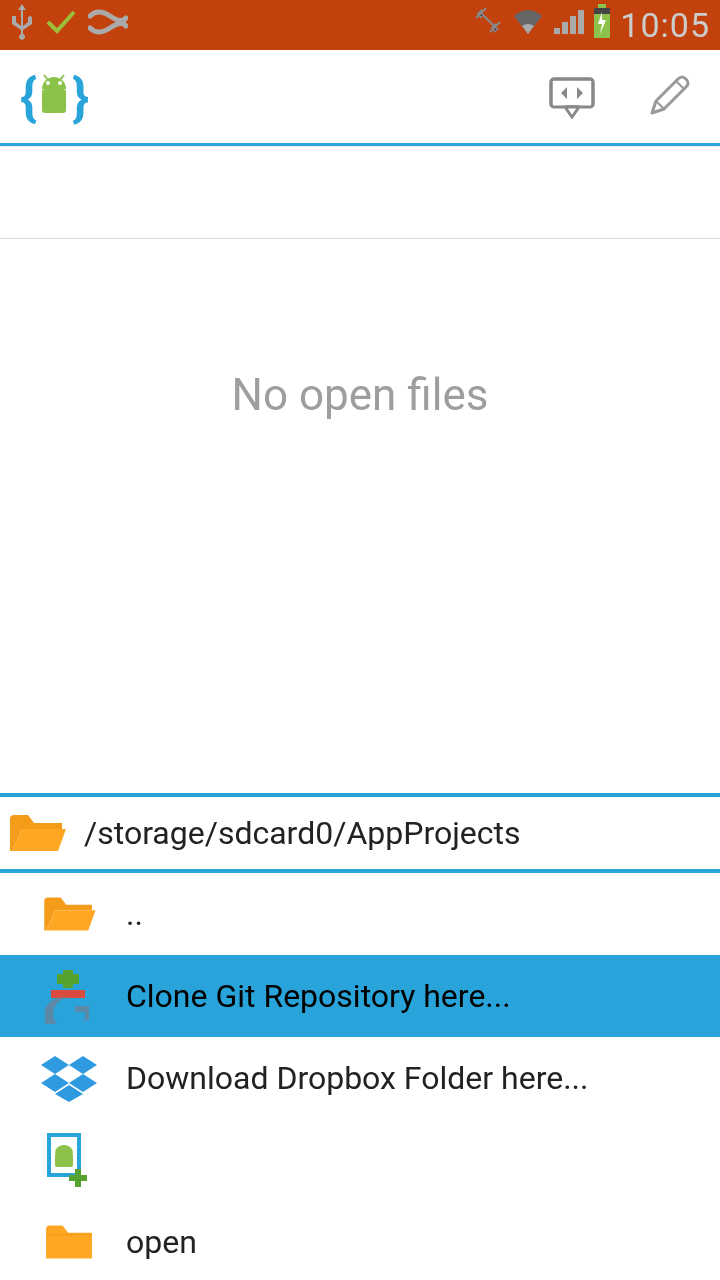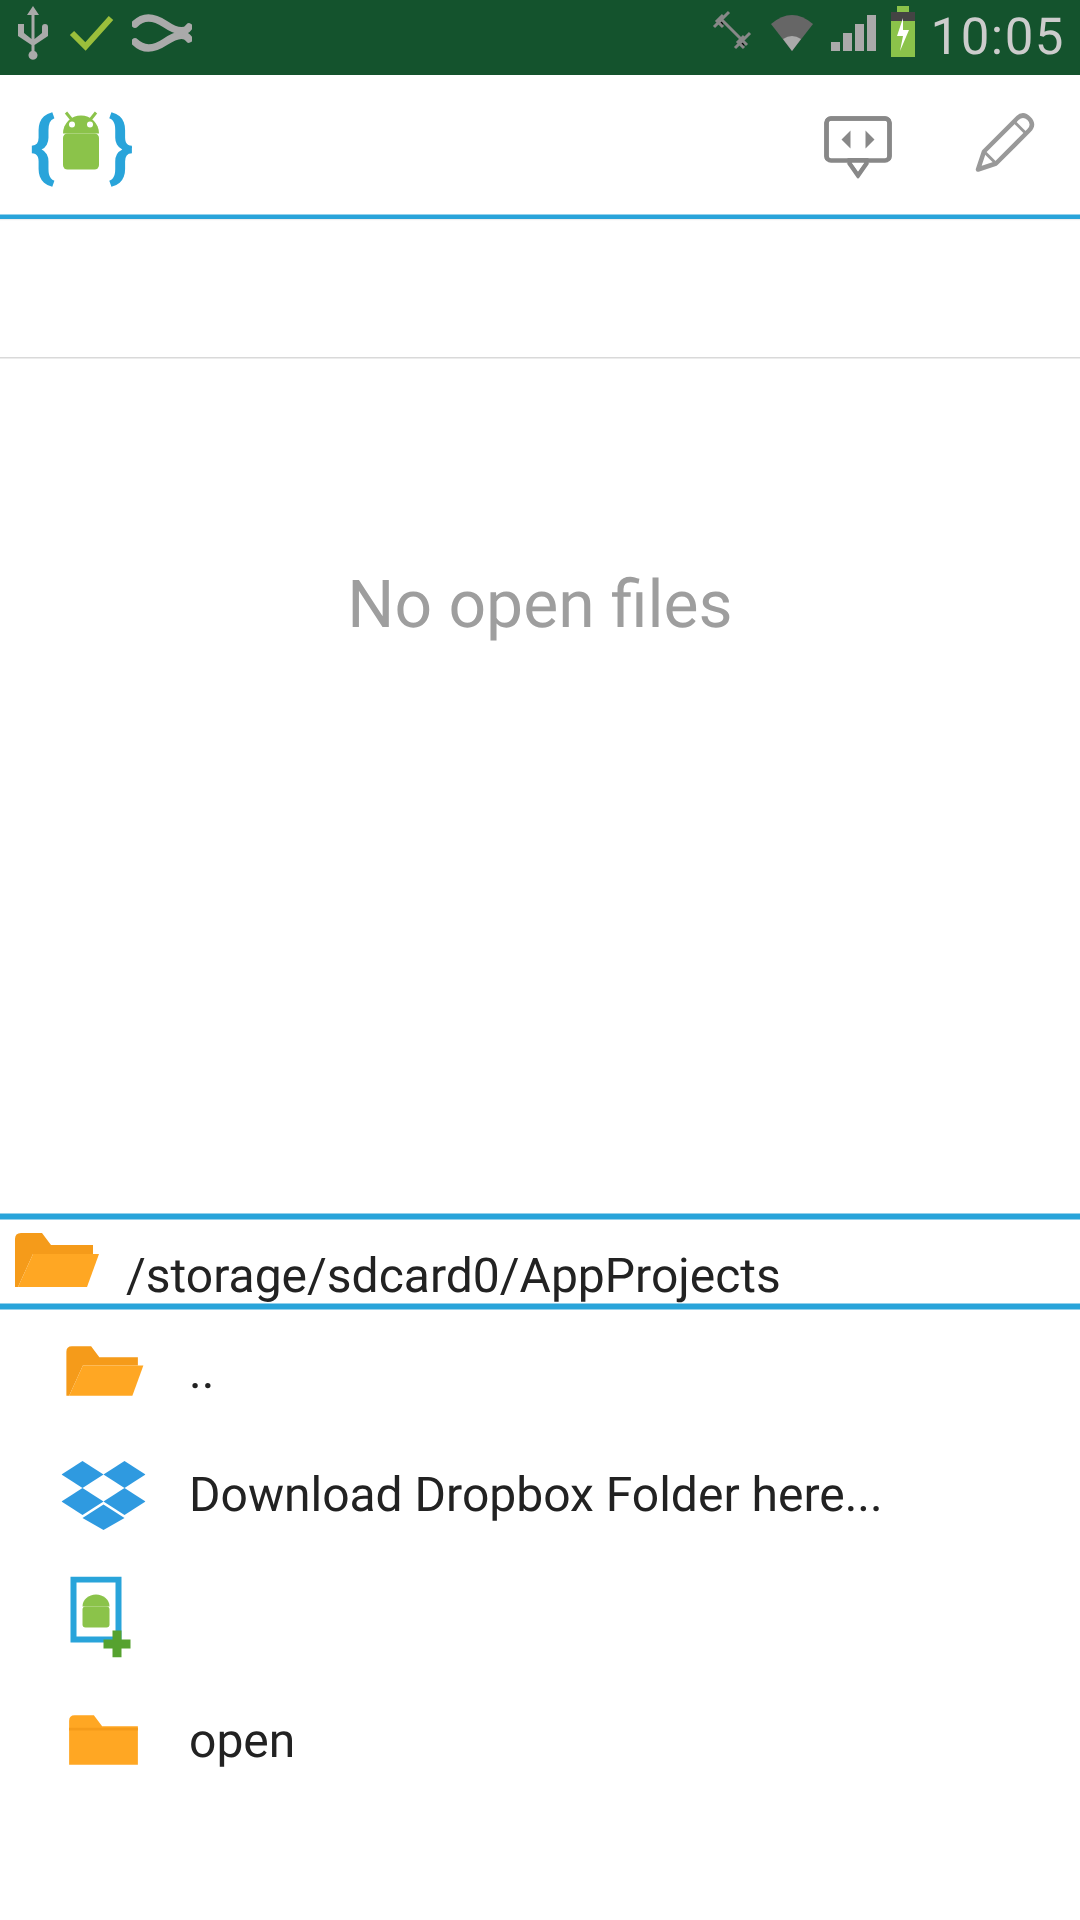--- a/index.html
+++ b/index.html
@@ -7,21 +7,21 @@
     width: 720px;
     height: 1280px;
     font-family: Roboto, Arial, sans-serif;
     background: #fff;
     overflow: hidden;
     display: flex;
     flex-direction: column;
   }
   .status-bar {
     height: 50px;
-    background: #14532d;
+    background: #c2410c;
     color: #fff;
     display: flex;
     padding: 0 10px;
     font-size: 32px;
   }
   .status-left { display: flex; align-items: center; gap: 10px; }
   .status-right { margin-left: auto; display: flex; align-items: center; gap: 8px; }
   .status-time { color: #ccc; font-size: 34px; letter-spacing: 1px; }
   .app-bar {
     height: 96px;
@@ -43,23 +43,23 @@
     font-size: 44px;
     font-weight: 400;
     border-top: 1px solid #eee;
     position: relative;
   }
   .editor-tabs { position: absolute; top:0; left:0; right:0; height:92px; background:#fff; border-bottom:1px solid #d9d9d9;}
   .editor-empty { margin-top: -150px; }
   .path-bar {
     border-top: 4px solid #29a4da;
     border-bottom: 4px solid #29a4da;
-    height: 64px;
-    display: flex;
-    align-items: flex-end;
+    height: 80px;
+    display: flex;
+    align-items: center;
     padding: 0 10px 0 8px;
     gap: 18px;
   }
   .path-text { font-size: 32px; color: #222; }
   .file-list {
     height: 407px;
     overflow: hidden;
   }
   .file-row {
     height: 82px;
@@ -177,20 +177,31 @@
   <div class="file-row">
     <span class="icon-slot">
       <svg width="54" height="44" viewBox="0 0 58 48">
           <path d="M2 10 V42 H4 L14 20 H54 V14 H26 L20 6 H6 Q2 6 2 10 Z" fill="#f59b1a"></path>
           <path d="M4 42 H50 L58 20 H14 Z" fill="#ffa723"></path>
         </svg>
     </span>
     <span class="file-label">..</span>
   </div>
 
+  <div class="file-row selected">
+    <span class="icon-slot">
+      <svg width="48" height="56" viewBox="0 0 48 56">
+        <rect x="18" y="2" width="10" height="18" fill="#56a22f"></rect>
+        <rect x="12" y="6" width="22" height="10" fill="#56a22f"></rect>
+        <rect x="6" y="22" width="34" height="8" fill="#d94b3f"></rect>
+        <path d="M23 30 A16 16 0 1 0 40 44 H30 V38 H44 V52 H38 V49 A20 20 0 1 1 23 30 Z" fill="#5b89a6"></path>
+      </svg>
+    </span>
+    <span class="file-label">Clone Git Repository here...</span>
+  </div>
 
   <div class="file-row">
     <span class="icon-slot">
       <svg width="56" height="48" viewBox="0 0 56 48">
         <path d="M14 2 L28 11 L14 20 L0 11 Z" fill="#2f9ae0"></path>
         <path d="M42 2 L56 11 L42 20 L28 11 Z" fill="#2f9ae0"></path>
         <path d="M14 20 L28 29 L14 38 L0 29 Z" fill="#2f9ae0"></path>
         <path d="M42 20 L56 29 L42 38 L28 29 Z" fill="#2f9ae0"></path>
         <path d="M14 40 L28 31 L42 40 L28 48 Z" fill="#2f9ae0"></path>
       </svg>

